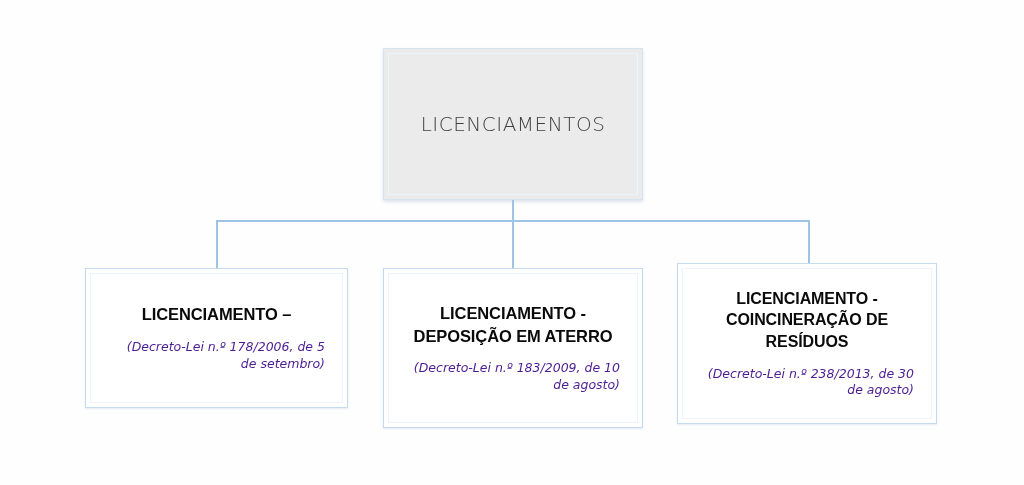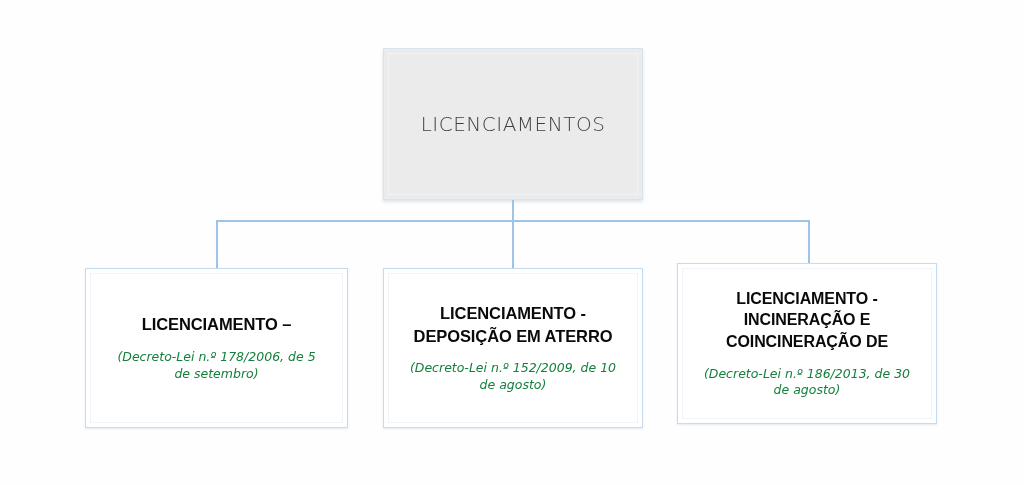--- a/index.html
+++ b/index.html
@@ -81,27 +81,28 @@
     position: relative;
     z-index: 2;
     margin: 0;
   }
   .leaf-sub {
     font-family: "DejaVu Sans", sans-serif;
     font-style: italic;
     font-weight: 300;
     font-size: 12.5px;
     line-height: 1.35;
-    color: #15803d;
+    color: #4c1d95;
     position: relative;
     z-index: 2;
     margin-top: 13px;
+    text-align: right;
   }
 
-  #leaf-1 { left: 85px;  top: 268px; width: 263px; height: 160px; }
+  #leaf-1 { left: 85px;  top: 268px; width: 263px; height: 140px; }
   #leaf-2 { left: 383px; top: 268px; width: 260px; height: 160px; }
   #leaf-3 { left: 677px; top: 263px; width: 260px; height: 161px; }
 
   #leaf-3 .leaf-title { font-size: 16px; }
 </style>
 </head>
 <body>
 
 <div id="diagram">
 
@@ -123,26 +124,26 @@
     </div>
     <div class="leaf-sub">(Decreto-Lei n.º 178/2006, de 5 de setembro)</div>
   </div>
 
   <div id="leaf-2" class="node">
     <div class="node-inner"></div>
     <div class="leaf-title">
       <div>LICENCIAMENTO -</div>
       <div>DEPOSIÇÃO EM ATERRO</div>
     </div>
-    <div class="leaf-sub">(Decreto-Lei n.º 152/2009, de 10 de agosto)</div>
+    <div class="leaf-sub">(Decreto-Lei n.º 183/2009, de 10 de agosto)</div>
   </div>
 
   <div id="leaf-3" class="node">
     <div class="node-inner"></div>
     <div class="leaf-title">
       <div>LICENCIAMENTO -</div>
-      <div>INCINERAÇÃO E</div>
       <div>COINCINERAÇÃO DE</div>
+      <div>RESÍDUOS</div>
     </div>
-    <div class="leaf-sub">(Decreto-Lei n.º 186/2013, de 30 de agosto)</div>
+    <div class="leaf-sub">(Decreto-Lei n.º 238/2013, de 30 de agosto)</div>
   </div>
 
 </div>
 
 </body></html>

